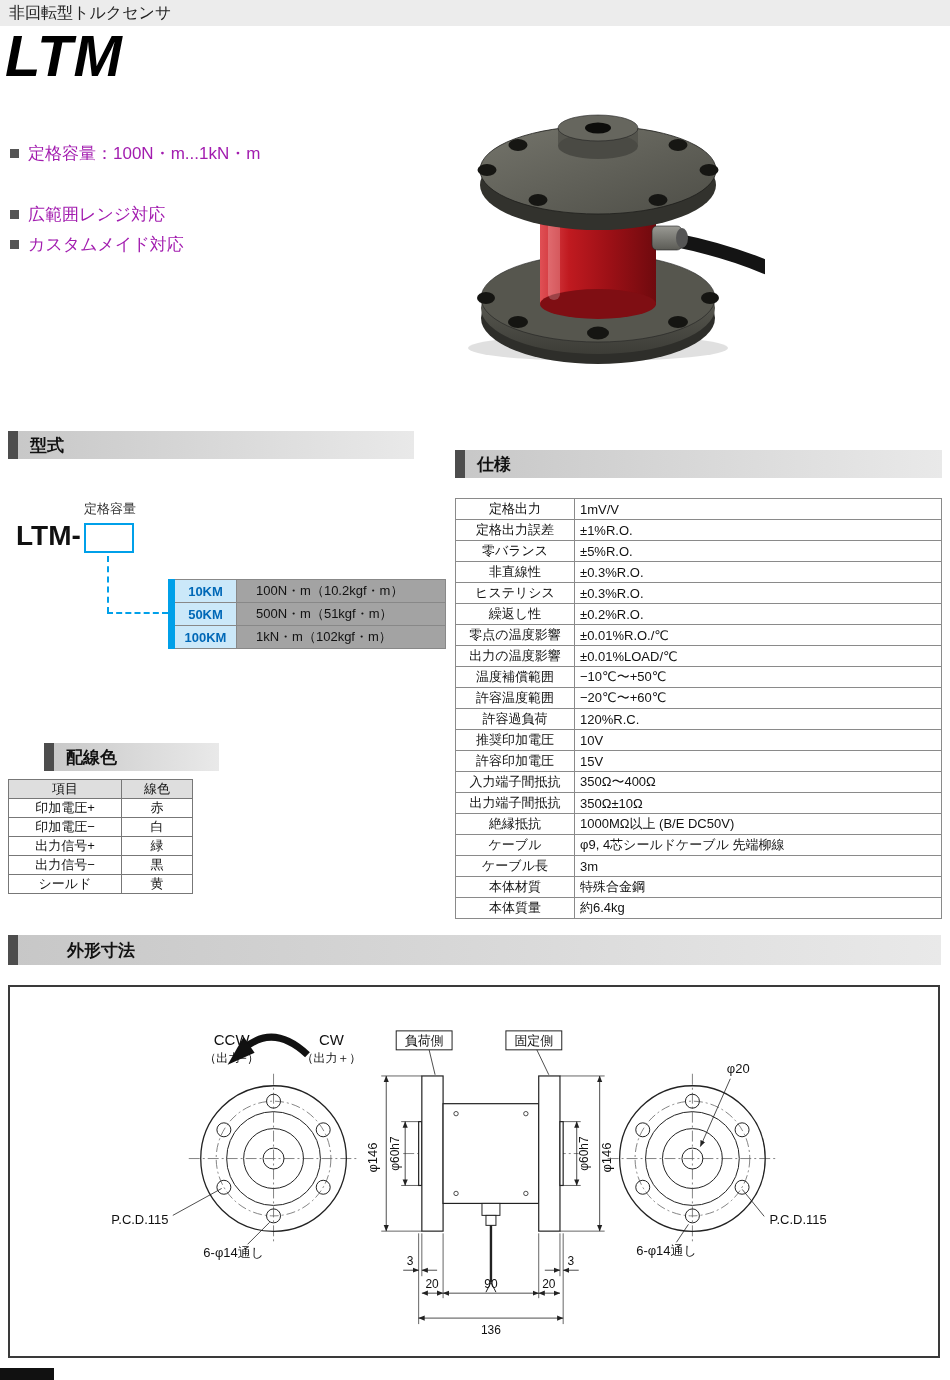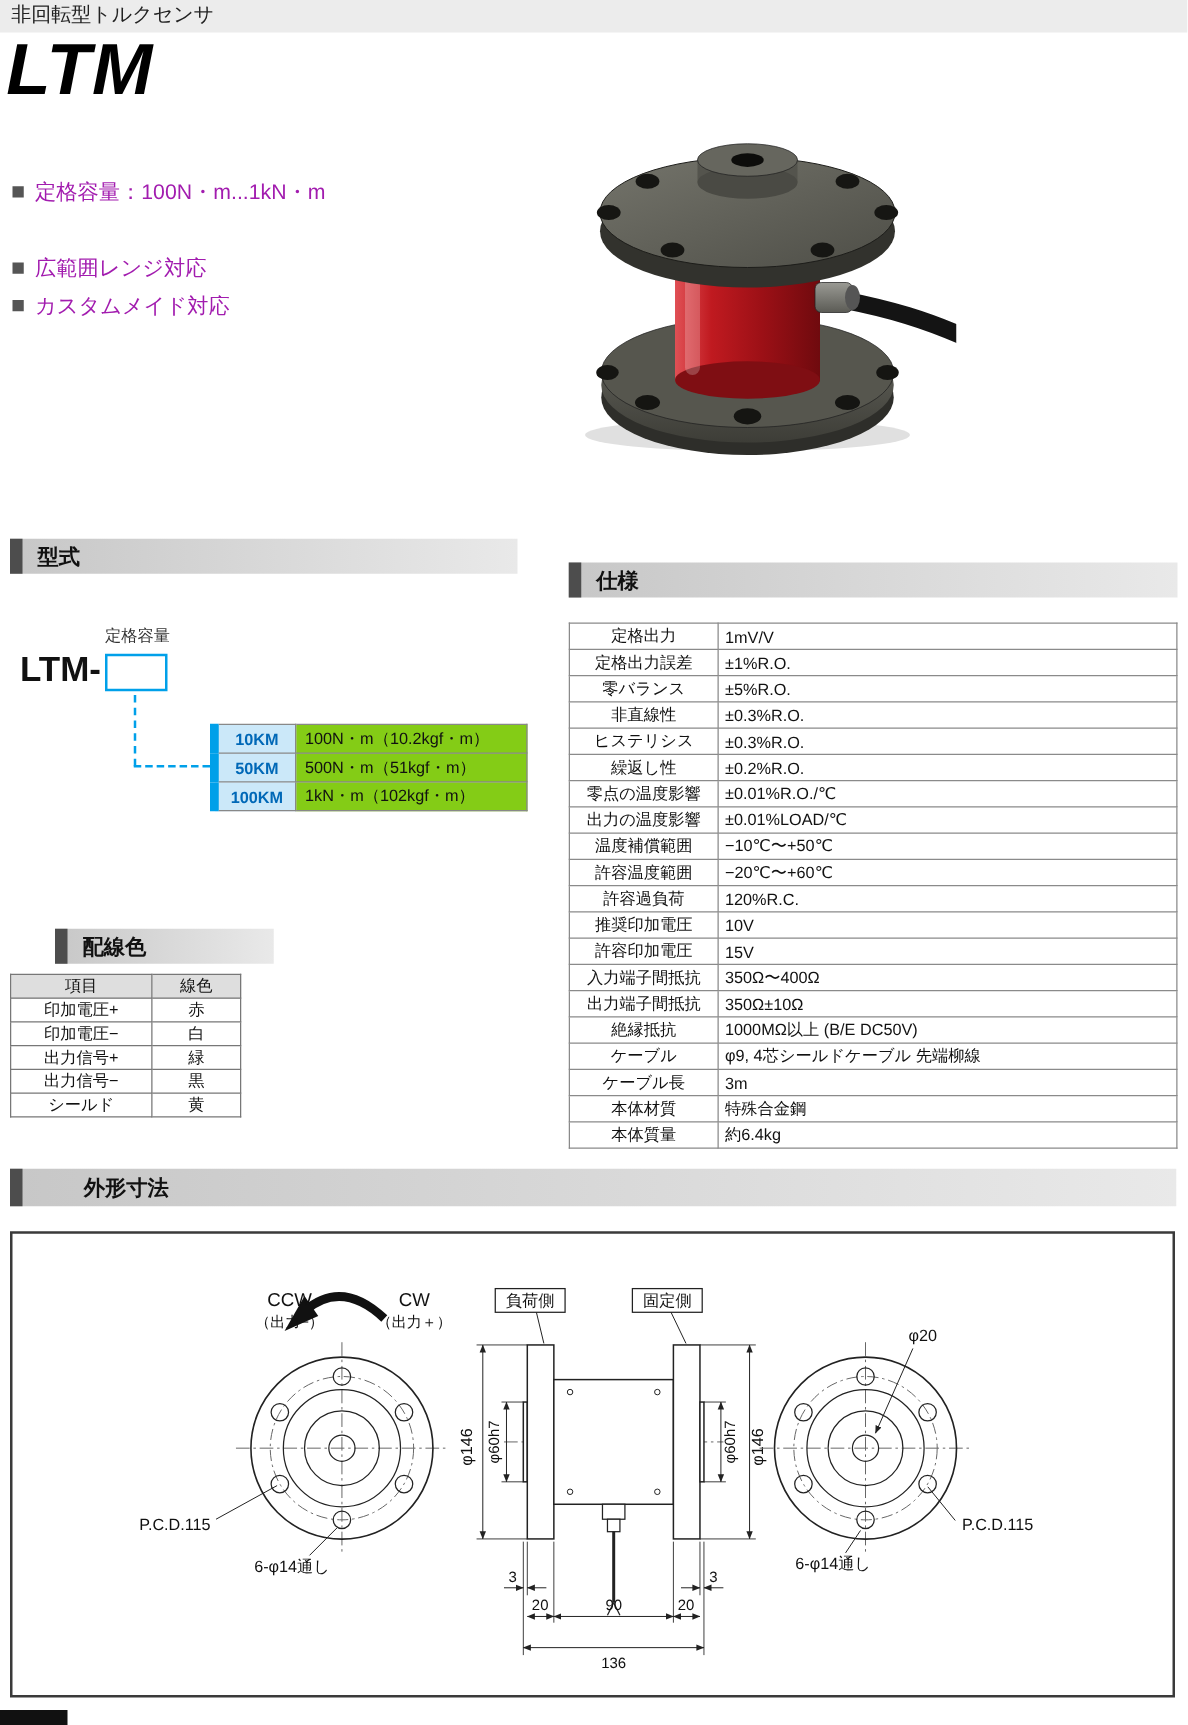--- a/index.html
+++ b/index.html
@@ -27,21 +27,21 @@
   .capacity-label{left:84px;top:500px;font-size:13px;color:#333;}
   .ltm-prefix{left:16px;top:520px;font-size:28px;font-weight:bold;}
   .ltm-box{left:84px;top:523px;width:50px;height:30px;border:2px solid #00a0e9;background:#fff;box-sizing:border-box;}
   .dash-v{left:107px;top:556px;height:57px;width:0;border-left:2px dashed #00a0e9;}
   .dash-h{left:107px;top:612px;width:61px;height:0;border-top:2px dashed #00a0e9;}
 
   table{border-collapse:collapse;}
   .opt-table{left:168px;top:579px;}
   .opt-table td{border:1px solid #888;font-size:13px;height:20px;}
   .opt-code{width:59px;background:#cbe8f9;color:#0068b7;font-weight:bold;text-align:center;border-left:7px solid #00a0e9 !important;}
-  .opt-val{width:170px;background:#84cc16;padding:0 7px;}
+  .opt-val{width:170px;background:#a3a3a3;padding:0 19px;}
 
   
   .spec-table{left:455px;top:498px;width:487px;}
   .spec-table th,.spec-table td{border:1px solid #8a8a8a;font-size:13px;font-weight:normal;text-align:left;padding:1px 5px;height:17px;}
   .spec-table th{width:108px;text-align:center;}
 
   
   .wire-table{left:8px;top:779px;}
   .wire-table th,.wire-table td{border:1px solid #777;font-size:13px;text-align:center;height:18px;padding:0 4px;}
   .wire-table th{background:#dedede;font-weight:normal;}

